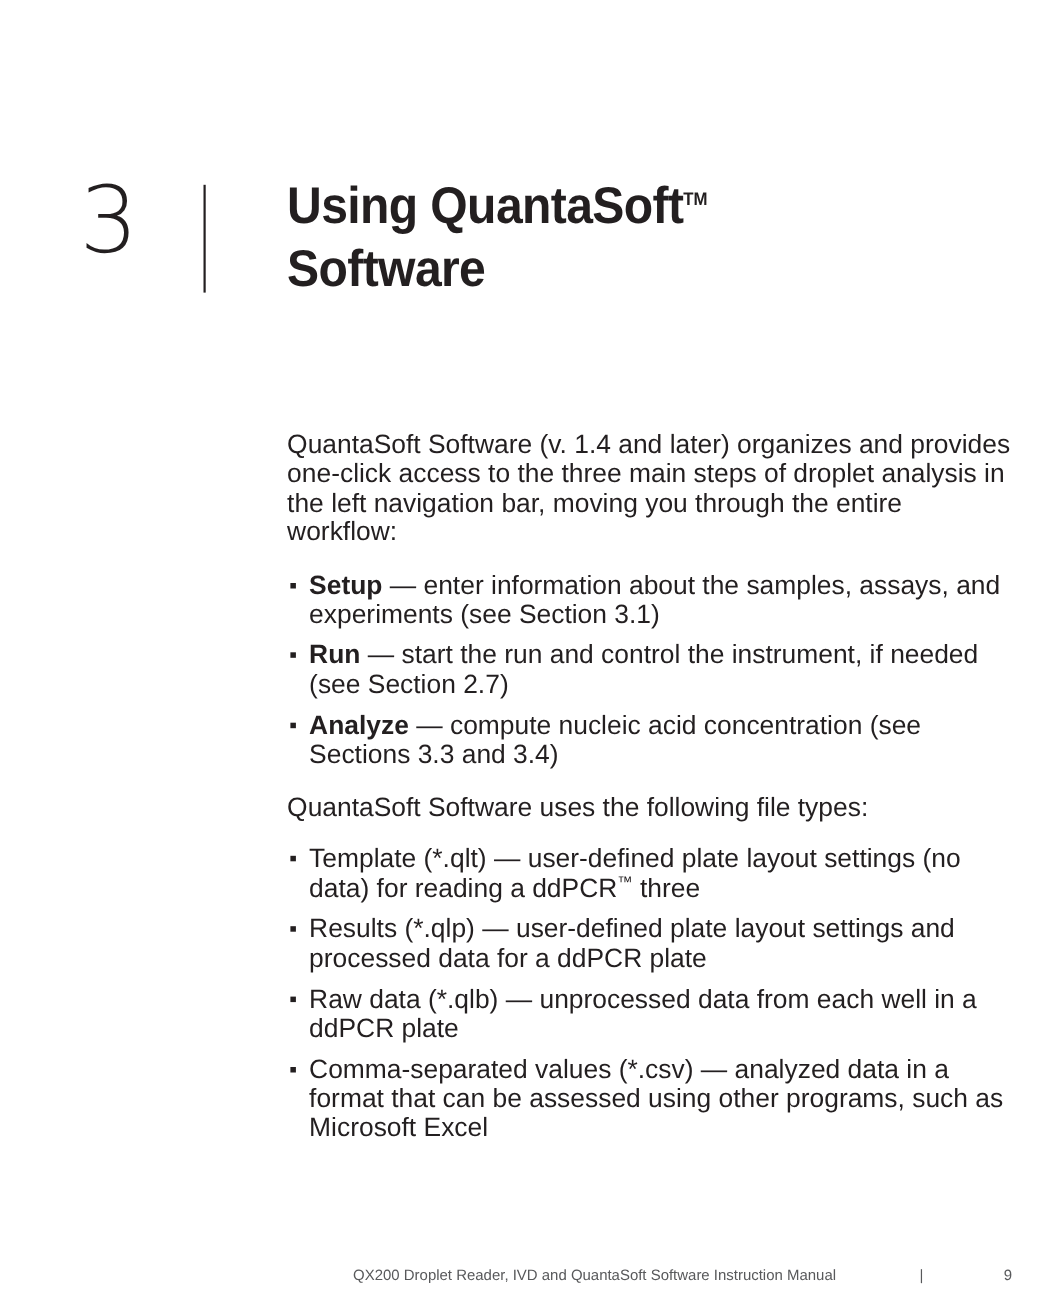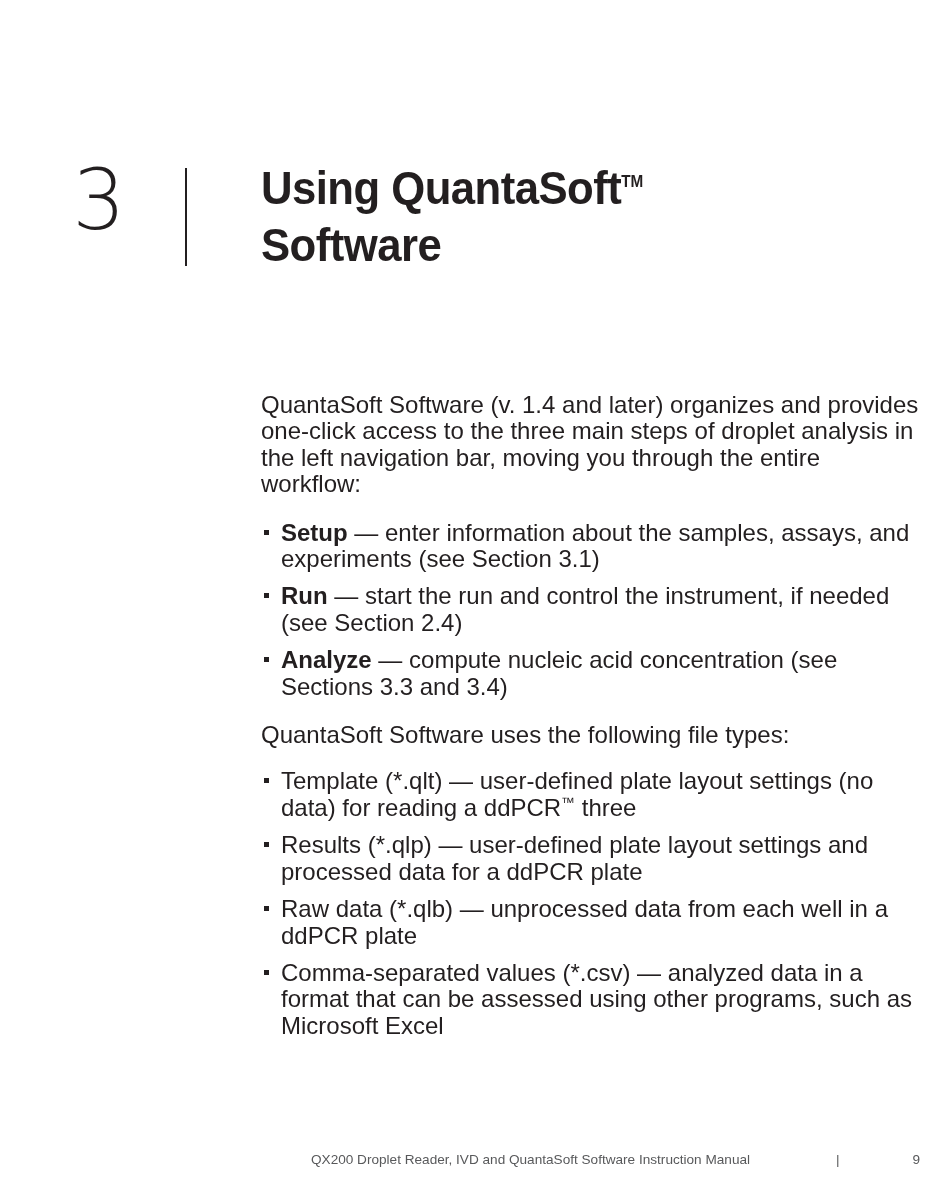--- a/index.html
+++ b/index.html
@@ -121,21 +121,21 @@
     left: 0;
     top: 1150px;
     width: 950px;
     height: 24px;
     font-size: 13.6px;
     line-height: 20px;
     color: #58595b;
   }
   .footer-text {
     position: absolute;
-    left: 311px;
+    left: 321px;
     top: 0;
     white-space: nowrap;
   }
   .footer-sep {
     position: absolute;
     left: 836px;
     top: 0;
     color: #58595b;
   }
   .footer-page {
@@ -162,21 +162,21 @@
 
   <div class="content">
 
     <p class="para">QuantaSoft Software (v. 1.4 and later) organizes and provides one-click access to the three main steps of droplet analysis in the left navigation bar, moving you through the entire workflow:</p>
 
     <ul class="bullets">
       <li>
         <span class="lead">Setup</span><span> — enter information about the samples, assays, and experiments (see Section 3.1)</span>
       </li>
       <li>
-        <span class="lead">Run</span><span> — start the run and control the instrument, if needed (see Section 2.4)</span>
+        <span class="lead">Run</span><span> — start the run and control the instrument, if needed (see Section 2.7)</span>
       </li>
       <li>
         <span class="lead">Analyze</span><span> — compute nucleic acid concentration (see Sections 3.3 and 3.4)</span>
       </li>
     </ul>
 
     <p class="para tight">QuantaSoft Software uses the following file types:</p>
 
     <ul class="bullets">
       <li>

